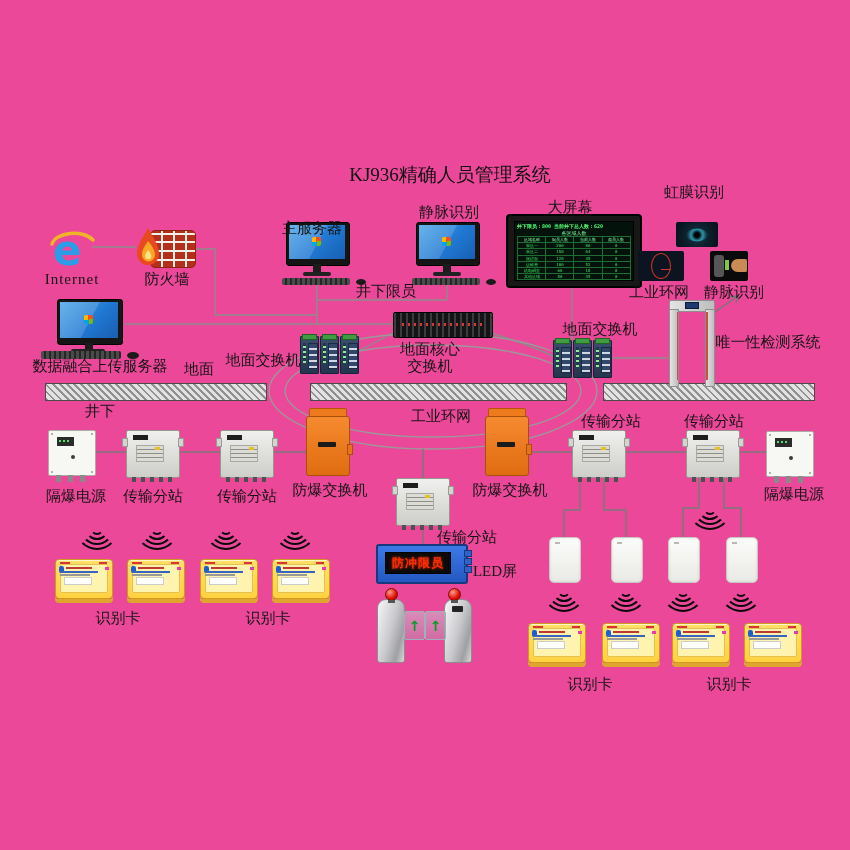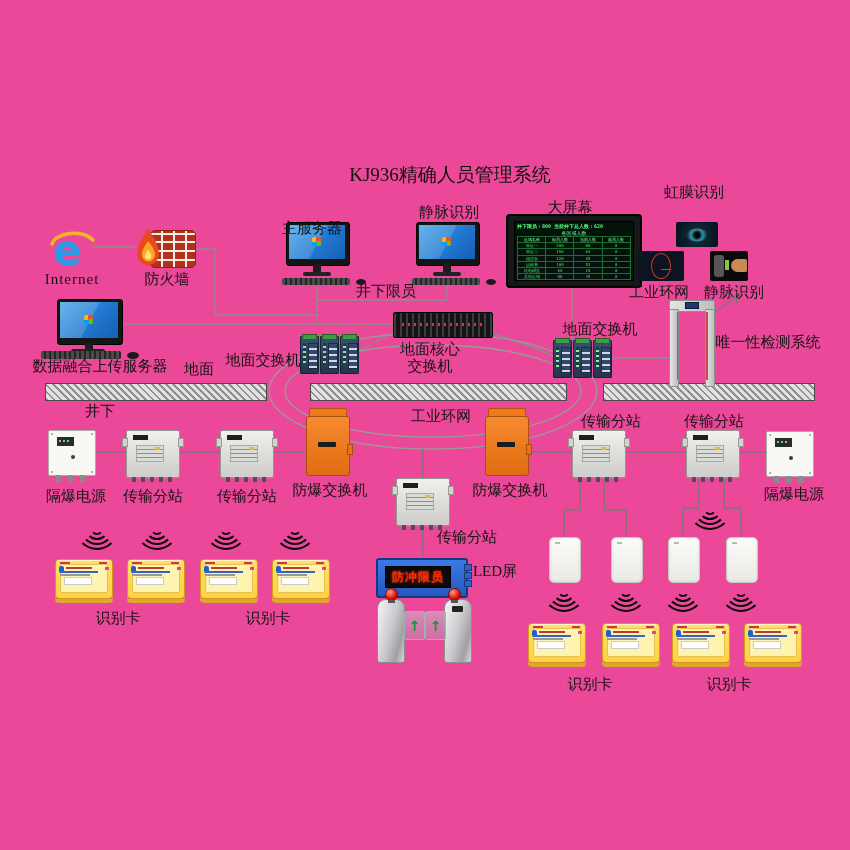--- a/index.html
+++ b/index.html
@@ -130,21 +130,21 @@
   .c-pk{top:7px;right:3px;width:4px;height:3px;background:#e83bb0}
   .c-t2{top:11px;left:4px;width:38px;height:1.5px;background:#3a62c0}
   .c-t3{top:14px;left:4px;width:30px;height:1.5px;background:#999}
   .c-wh{top:17px;left:8px;width:26px;height:6px;background:#fff;border:1px solid #ccc}
   
   .reader{position:absolute;width:30px;height:44px;border-radius:5px;z-index:4;
           background:linear-gradient(180deg,#fcfcfb,#e9e9e5);border:1px solid #c9c9c4;
           box-shadow:inset 0 0 3px rgba(0,0,0,.1)}
   .reader i{position:absolute;top:4px;left:5px;width:5px;height:2px;background:#b9b9b4}
   
-  .ledbox{position:absolute;left:376px;top:558px;width:88px;height:36px;z-index:4;
+  .ledbox{position:absolute;left:376px;top:544px;width:88px;height:36px;z-index:4;
           background:linear-gradient(180deg,#3b79e8,#2558c0);border:2px solid #16397e;border-radius:3px}
   .ledbox .scr{position:absolute;left:7px;top:6px;width:64px;height:20px;background:#0a0a0a;
                border:1px solid #000;display:flex;align-items:center;justify-content:center;
                font-weight:bold;font-size:12px;color:#ff2d00;letter-spacing:1px;
                text-shadow:0 0 3px #f30;white-space:nowrap}
   .ledbox i{position:absolute;right:-6px;width:6px;height:5px;background:#2f62c9;border:1px solid #16397e}
   
   .ped{position:absolute;width:26px;height:62px;border:1px solid #8d8d90;border-radius:9px 9px 3px 3px;z-index:4;
        background:linear-gradient(105deg,#f2f2f4 5%,#c9c9cd 50%,#9fa0a4 78%,#d8d8da 100%)}
   .ped i{position:absolute;left:7px;top:6px;width:11px;height:6px;background:#222;border-radius:1px}

